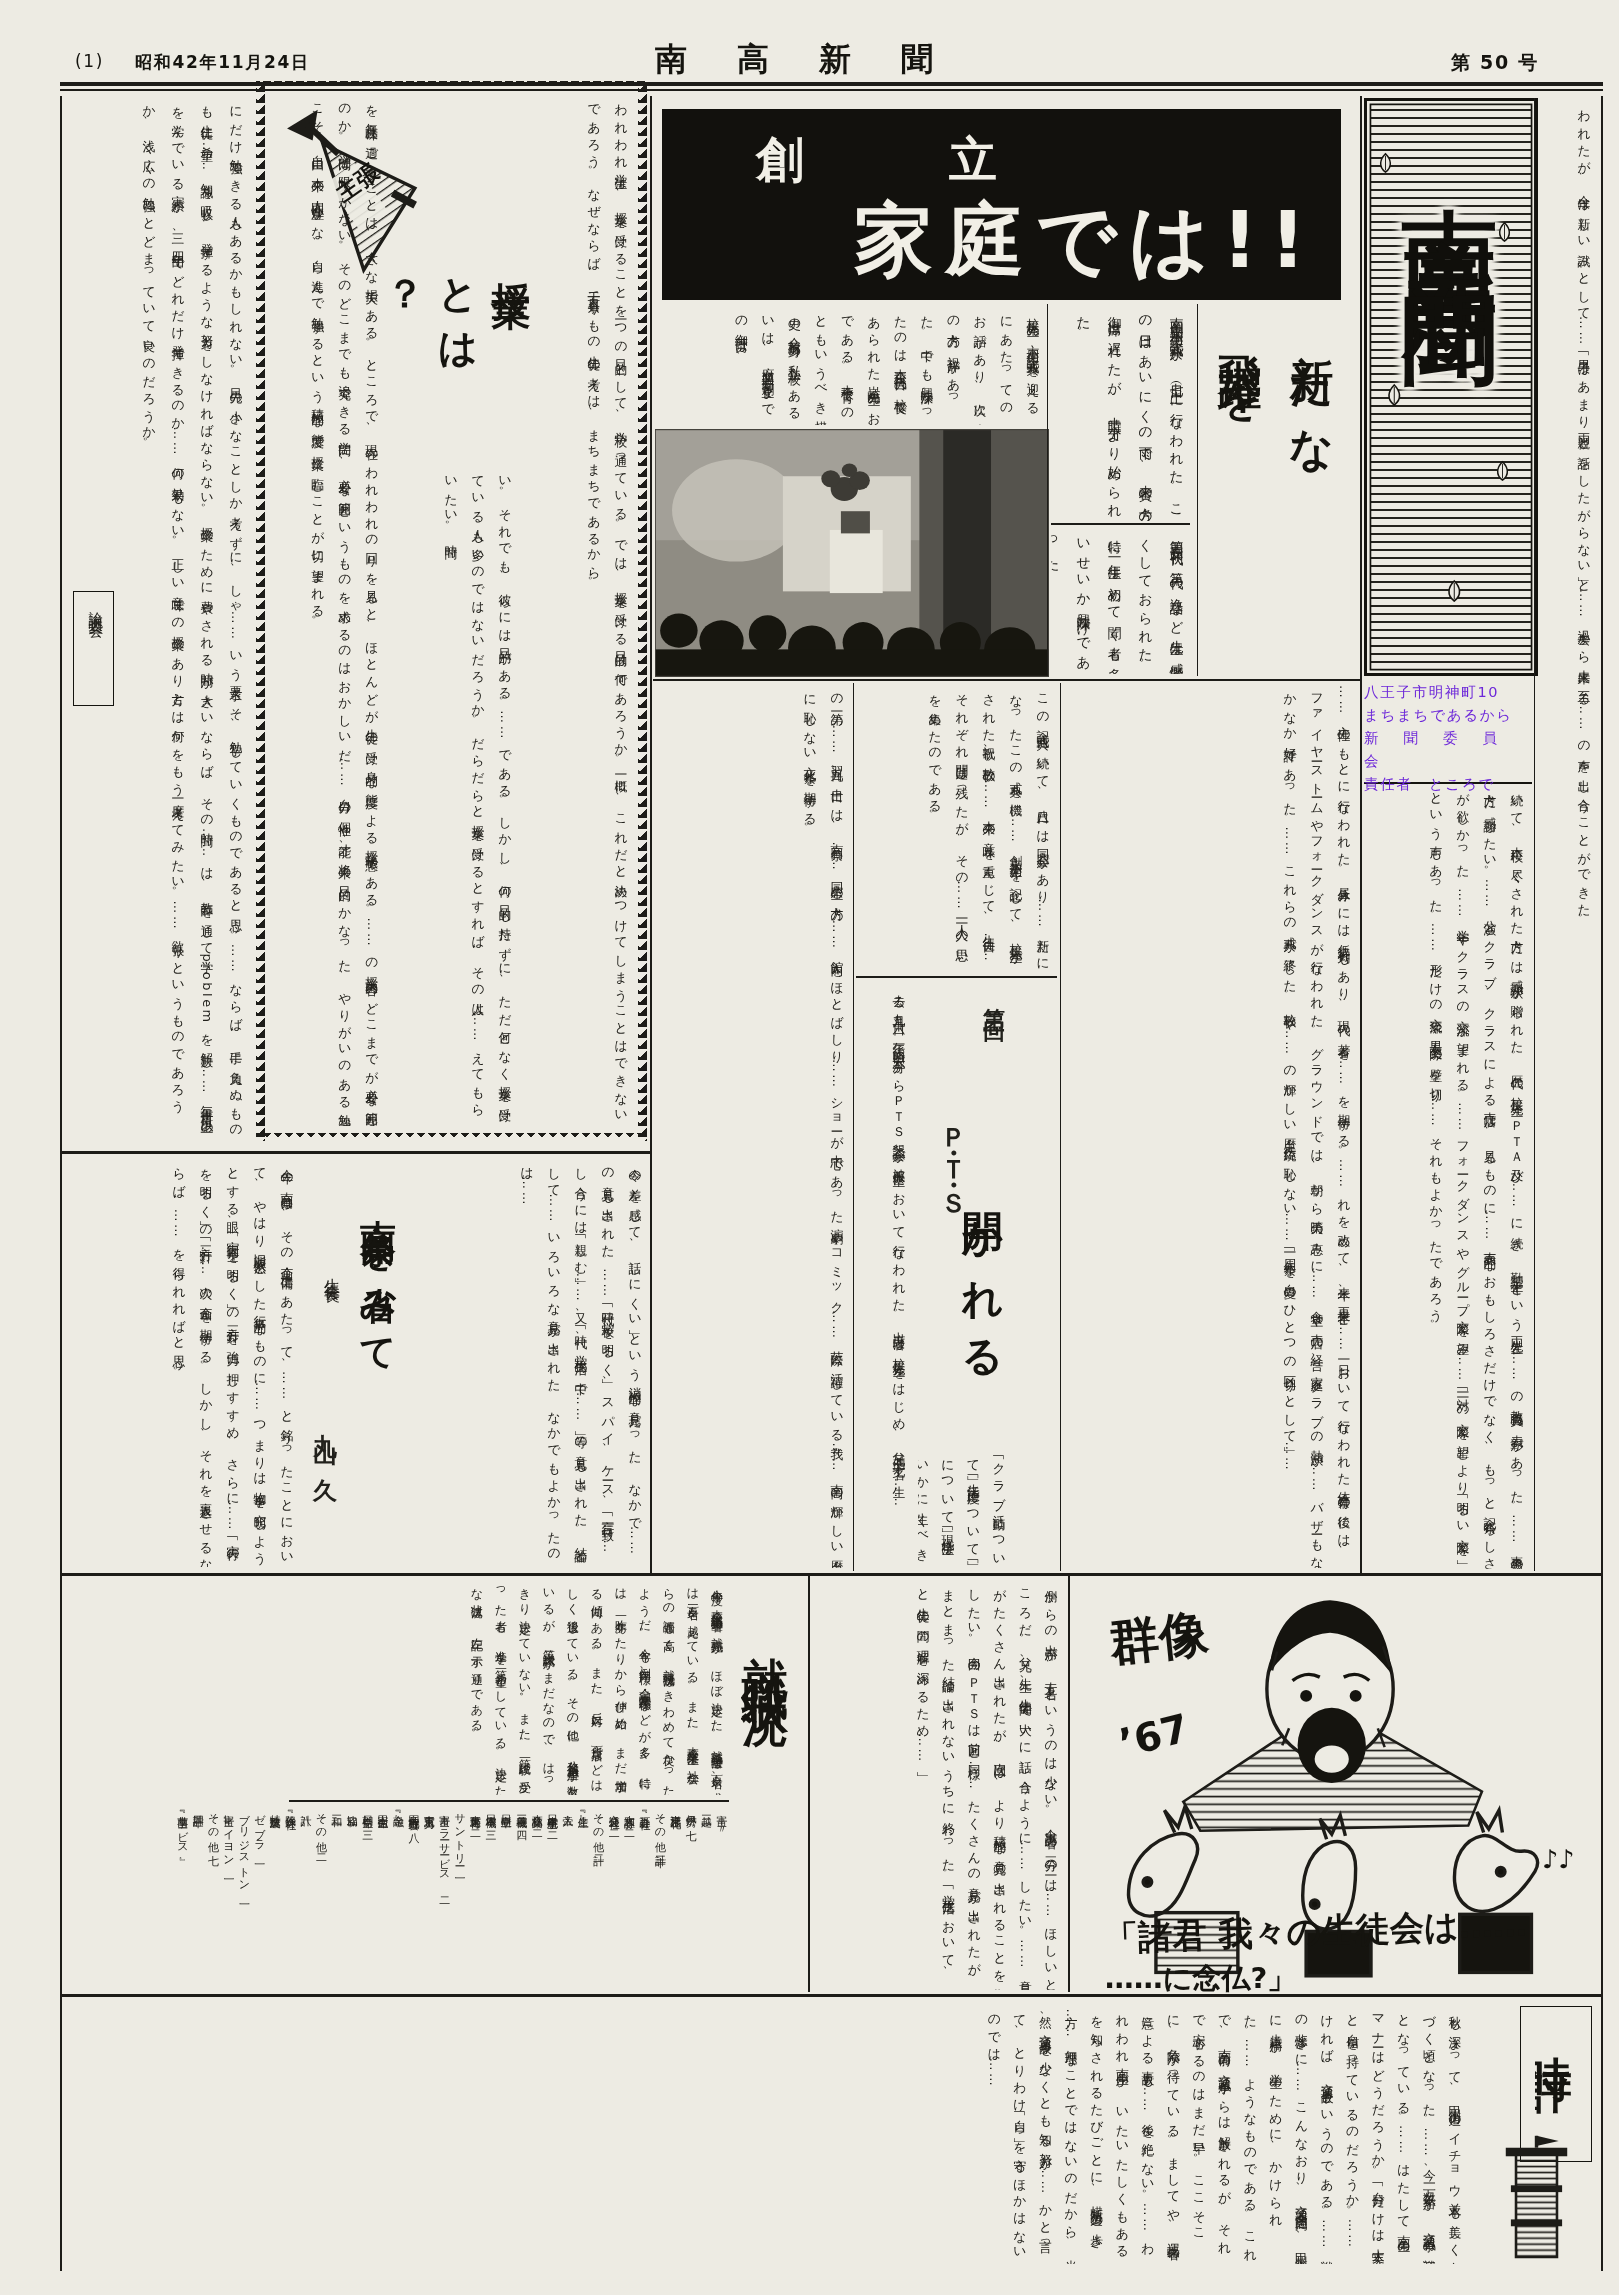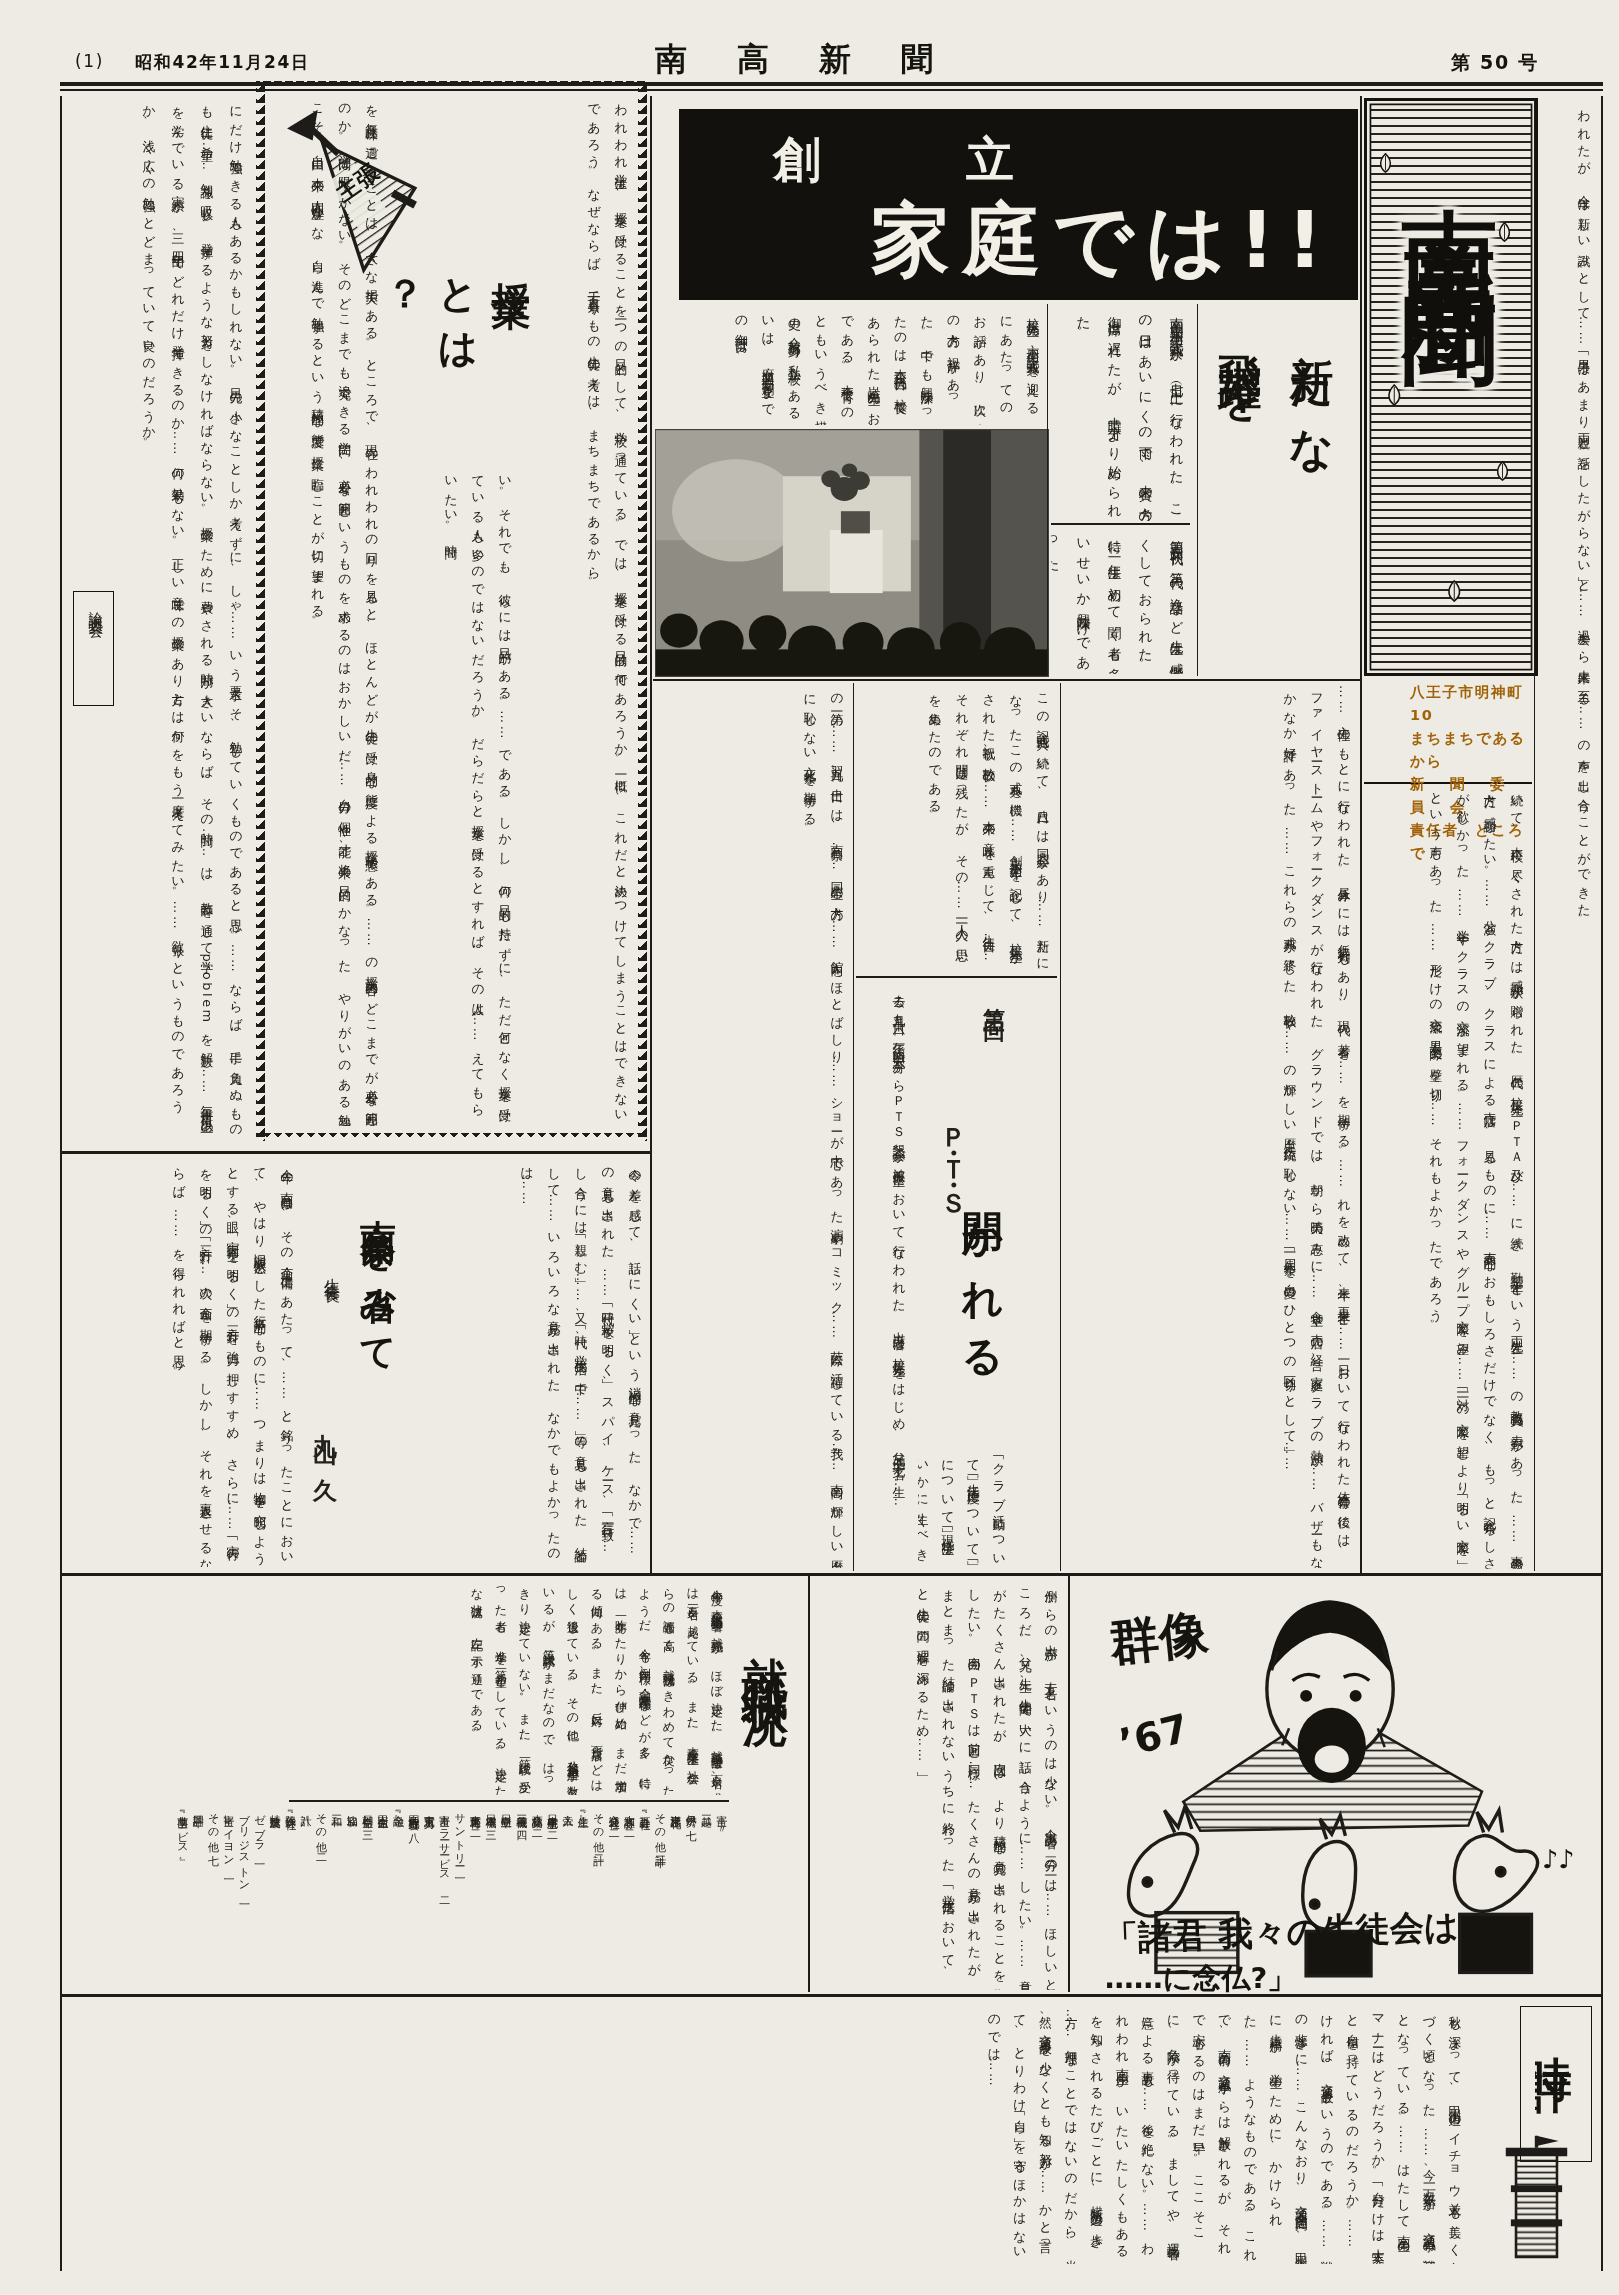--- a/index.html
+++ b/index.html
@@ -23,21 +23,21 @@
   #banner .l2{position:absolute;left:192px;top:79px;font-size:79px;letter-spacing:12px;font-weight:bold;}
   
   #masthead{background:repeating-linear-gradient(#24231d 0 2.1px,#edebe3 2.1px 8px);
             border:3.4px solid #15140f;box-shadow:inset 0 0 0 2.6px #edebe3, inset 0 0 0 4.3px #15140f;}
   #masthead .mt{position:absolute;left:50%;top:29px;transform:translateX(-50%);
       writing-mode:vertical-rl;font-size:96px;font-weight:bold;letter-spacing:29px;color:#100f0b;
       text-shadow:0 0 6px #edebe3,0 0 6px #edebe3,0 0 6px #edebe3,0 0 6px #edebe3,
                   0 0 10.2px #edebe3,0 0 10.2px #edebe3,0 0 10.2px #edebe3,0 0 10.2px #edebe3;}
   .leaf{position:absolute;}
   #publisher{border-bottom:2.6px solid #15140f;padding-top:5.1px;}
-  #publisher div{font-size:14.5px;font-weight:bold;letter-spacing:1.7px;line-height:23px;color:#a16207;margin-left:46px;}
+  #publisher div{font-size:14.5px;font-weight:normal;letter-spacing:1.7px;line-height:23px;color:#6d28d9;}
   #publisher .just{letter-spacing:10.2px;}
   
   #edbox{width:391px;height:1060px;}
   .zz{position:absolute;background-size:11px 11px;}
   .zzh{height:8.5px;background-image:linear-gradient(135deg,#1d1c18 3.4px,transparent 0),
        linear-gradient(-135deg,#1d1c18 3.4px,transparent 0);background-repeat:repeat-x;}
   .zzv{width:8.5px;background-image:linear-gradient(45deg,#1d1c18 3.4px,transparent 0),
        linear-gradient(135deg,transparent 7.7px,#1d1c18 7.7px);background-repeat:repeat-y;}
   .kicker-box{border:1.7px solid #15140f;background:#edebe3;}
 </style>
@@ -83,21 +83,21 @@
     <div>八王子市明神町10</div>
     <div>まちまちであるから</div>
     <div class="just">新 聞 委 員 会</div>
     <div>責任者　ところで</div>
   </div>
   <div class="vr" style="left:1360px;top:96px;width:1.7px;height:1478px;"></div>
   <div class="vr" style="left:1534px;top:98px;width:0.9px;height:1473px;"></div>
   <div class="vt body-vt abs" style="left:1537px;top:101px;width:63px;height:1465px;font-size:12.8px;line-height:31px;">われたが、今年は新しい試みとして……「男子はあまり両親と話をしたがらない」と……過去から未来に至る……の声を出し合うことができた。</div>
   <div class="vt body-vt abs" style="left:1366px;top:784px;width:165px;height:785px;">続いて、本校に尽くされた方々には感謝状が贈られた。歴代の校長先生、ＰＴＡ及び……に続き、勤続三十年という両先生と……の教職員の表彰があった。……事務の方々に感謝したい。……公演とクラブ、クラスによる売店は、見るものに……表面的なおもしろさだけでなく、もっと記念祭らしさが欲しかった。……学年やクラスの交流が望まれる。……フォークダンスやグループ交際を望み……「一対一」の交際を望むより「明るい交際を」という声もあった。……形だけの交流や男女交際の壁を切り……それもよかったであろう。</div>
 
-  <div id="banner" class="abs" style="left:679px;top:109px;width:679px;height:191px;">
+  <div id="banner" class="abs" style="left:662px;top:109px;width:679px;height:191px;">
     <div class="l1">創立</div>
     <div class="l2">家庭では!!</div>
   </div>
 
   <div class="vt body-vt abs" style="left:655px;top:307px;width:391px;height:118px;line-height:26.5px;">校長先生の六十周年記念式典を迎えるにあたってのお話があり、次に来賓の方々の祝辞があった。中でも興味深かったのは本校三代目の校長であられた岩崎先生のお話である。本校育ての親ともいうべき横川樂子女史の会校前身の私立学校、あるいは、府立第四高女創立までの御苦労は、</div>
 
   <svg class="abs" style="left:655px;top:429px;" width="394" height="248" viewBox="0 0 462 290">
     <rect width="462" height="290" fill="#8f8c83"></rect>
     <rect width="462" height="130" fill="#a3a098"></rect>
     <ellipse cx="95" cy="95" rx="75" ry="60" fill="#c4c1b7" opacity="0.85"></ellipse>

